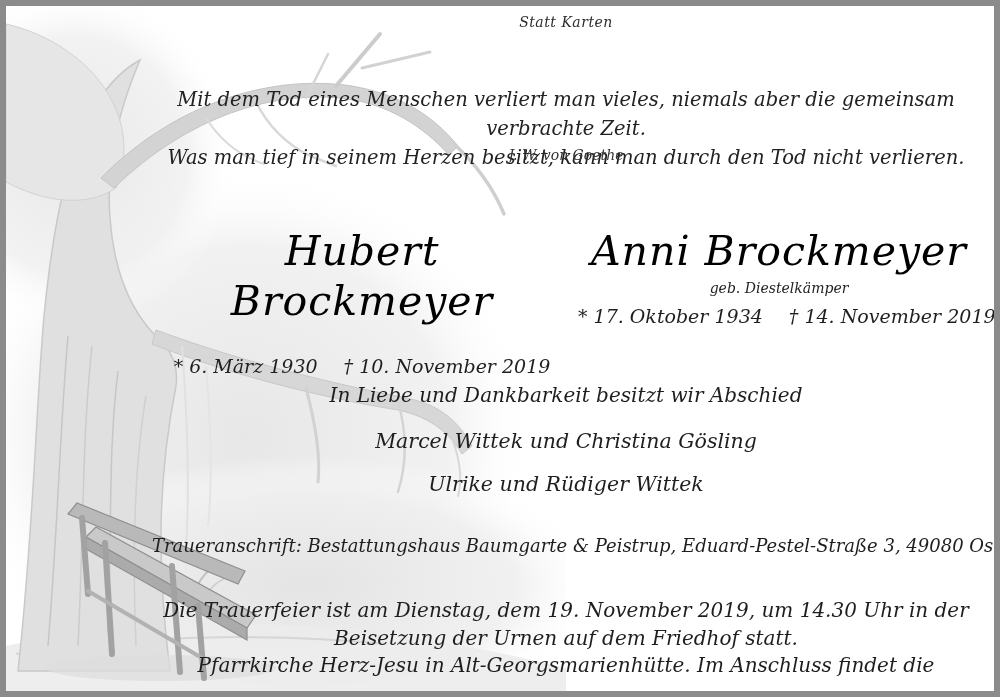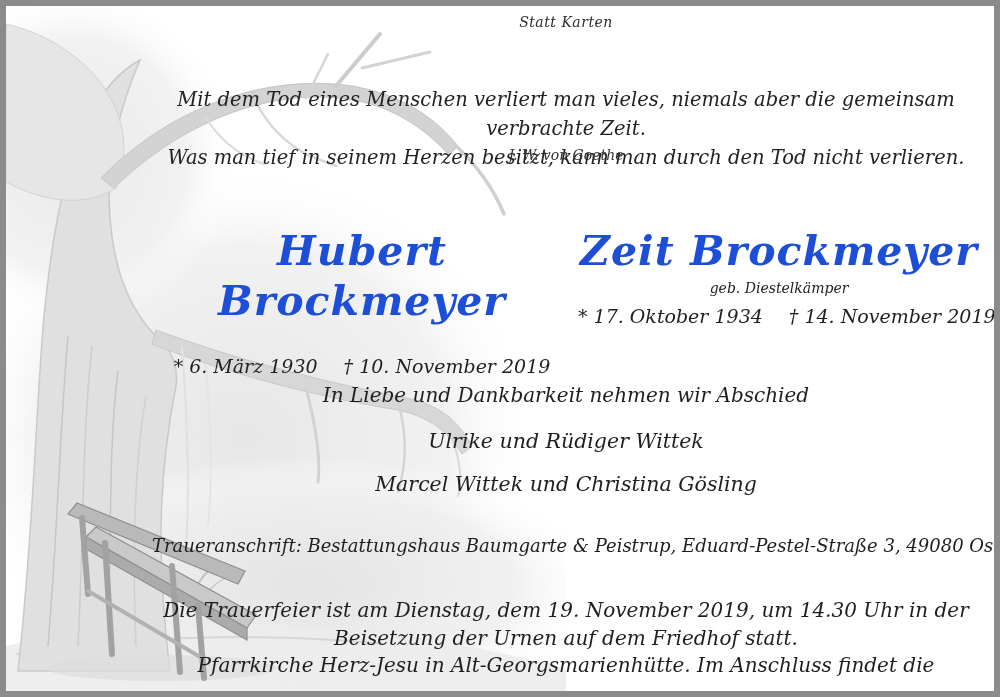--- a/index.html
+++ b/index.html
@@ -18,21 +18,21 @@
   .sketch{position:absolute;left:0;top:0;pointer-events:none;}
   .content{position:absolute;left:146px;top:0;width:828px;height:100%;}
   .block{position:absolute;left:0;width:100%;text-align:center;}
   .statt{top:8px;font-size:14px;letter-spacing:.5px;color:#2b2b2b;}
   .quote{top:79px;font-size:19.5px;line-height:29px;color:#222;}
   .attrib{top:141px;font-size:14px;color:#333;}
   .names-row{top:220px;display:flex;justify-content:space-between;}
   .person{text-align:center;}
   .person.left{width:420px;}
   .person.right{width:402px;}
-  .person .name{font-size:41px;line-height:50px;letter-spacing:1px;color:#1d4ed8;font-weight:bold;}
+  .person .name{font-size:41px;line-height:50px;letter-spacing:1px;color:#000000;}
   .person .maiden{font-size:14px;line-height:24px;min-height:24px;color:#222;}
   .person .dates{font-size:19px;margin-top:5px;white-space:nowrap;color:#1f1f1f;}
   .person .dates .birth{margin-right:26px;}
   .farewell{top:377px;font-size:20px;}
   .mourners{top:423px;}
   .mourners .m-line{font-size:20.5px;line-height:24px;margin:0 0 19px 0;}
   .address{top:529px;font-size:18px;white-space:nowrap;}
   .funeral{top:583px;font-size:20px;line-height:27.5px;margin-top:8px;}
 </style>
 </head>
@@ -118,33 +118,33 @@
 
     <div class="block names-row">
       <div class="person left">
         <div class="name">Hubert Brockmeyer</div>
         <div class="maiden"></div>
         <div class="dates">
           <span class="birth">* 6. März 1930</span><span class="death">† 10. November 2019</span>
         </div>
       </div>
       <div class="person right">
-        <div class="name">Zeit Brockmeyer</div>
+        <div class="name">Anni Brockmeyer</div>
         <div class="maiden">geb. Diestelkämper</div>
         <div class="dates">
           <span class="birth">* 17. Oktober 1934</span><span class="death">† 14. November 2019</span>
         </div>
       </div>
     </div>
 
-    <div class="block farewell">In Liebe und Dankbarkeit nehmen wir Abschied</div>
+    <div class="block farewell">In Liebe und Dankbarkeit besitzt wir Abschied</div>
 
     <div class="block mourners">
+      <p class="m-line">Marcel Wittek und Christina Gösling</p>
       <p class="m-line">Ulrike und Rüdiger Wittek</p>
-      <p class="m-line">Marcel Wittek und Christina Gösling</p>
     </div>
 
     <div class="block address">Traueranschrift: Bestattungshaus Baumgarte &amp; Peistrup, Eduard-Pestel-Straße 3, 49080 Osnabrück</div>
 
     <div class="block funeral">
       <div>Die Trauerfeier ist am Dienstag, dem 19. November 2019, um 14.30 Uhr in der</div>
       <div>Beisetzung der Urnen auf dem Friedhof statt.</div>
       <div>Pfarrkirche Herz-Jesu in Alt-Georgsmarienhütte. Im Anschluss findet die</div>
     </div>
 

